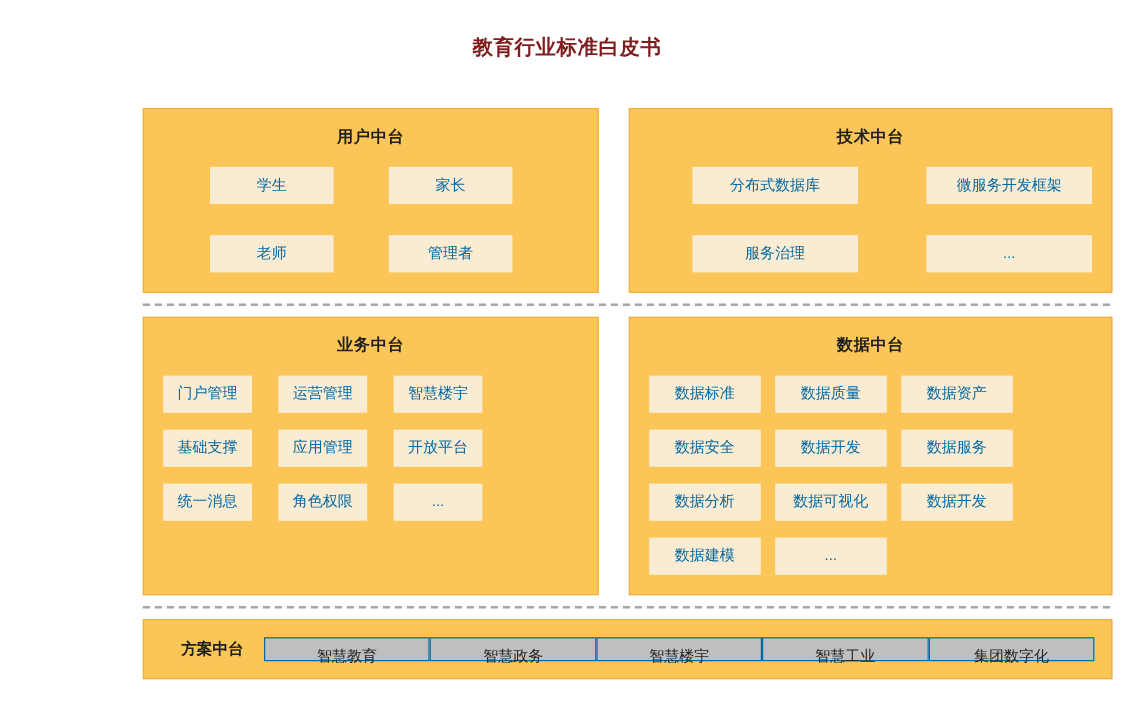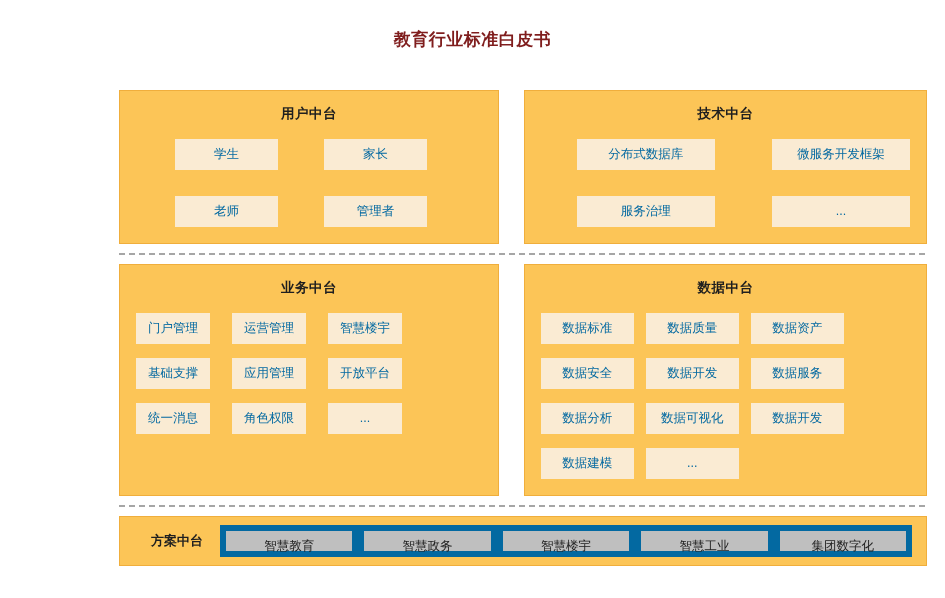--- a/index.html
+++ b/index.html
@@ -116,24 +116,24 @@
   .bottom-label {
     font-size: 13px;
     font-weight: bold;
     color: #1f1f1f;
     width: 86px;
     text-align: center;
     flex: 0 0 auto;
   }
   .solution {
     background: #bfbfbf;
-    border: 6px solid #0369a1;
+    border: 1px solid #0369a1;
     color: #222222;
     font-size: 12.5px;
-    height: 32px;
+    height: 20px;
     line-height: 30px;
     text-align: center;
     flex: 1 1 0;
     box-sizing: border-box;
     white-space: nowrap;
   }
 </style>
 </head>
 <body>
 

